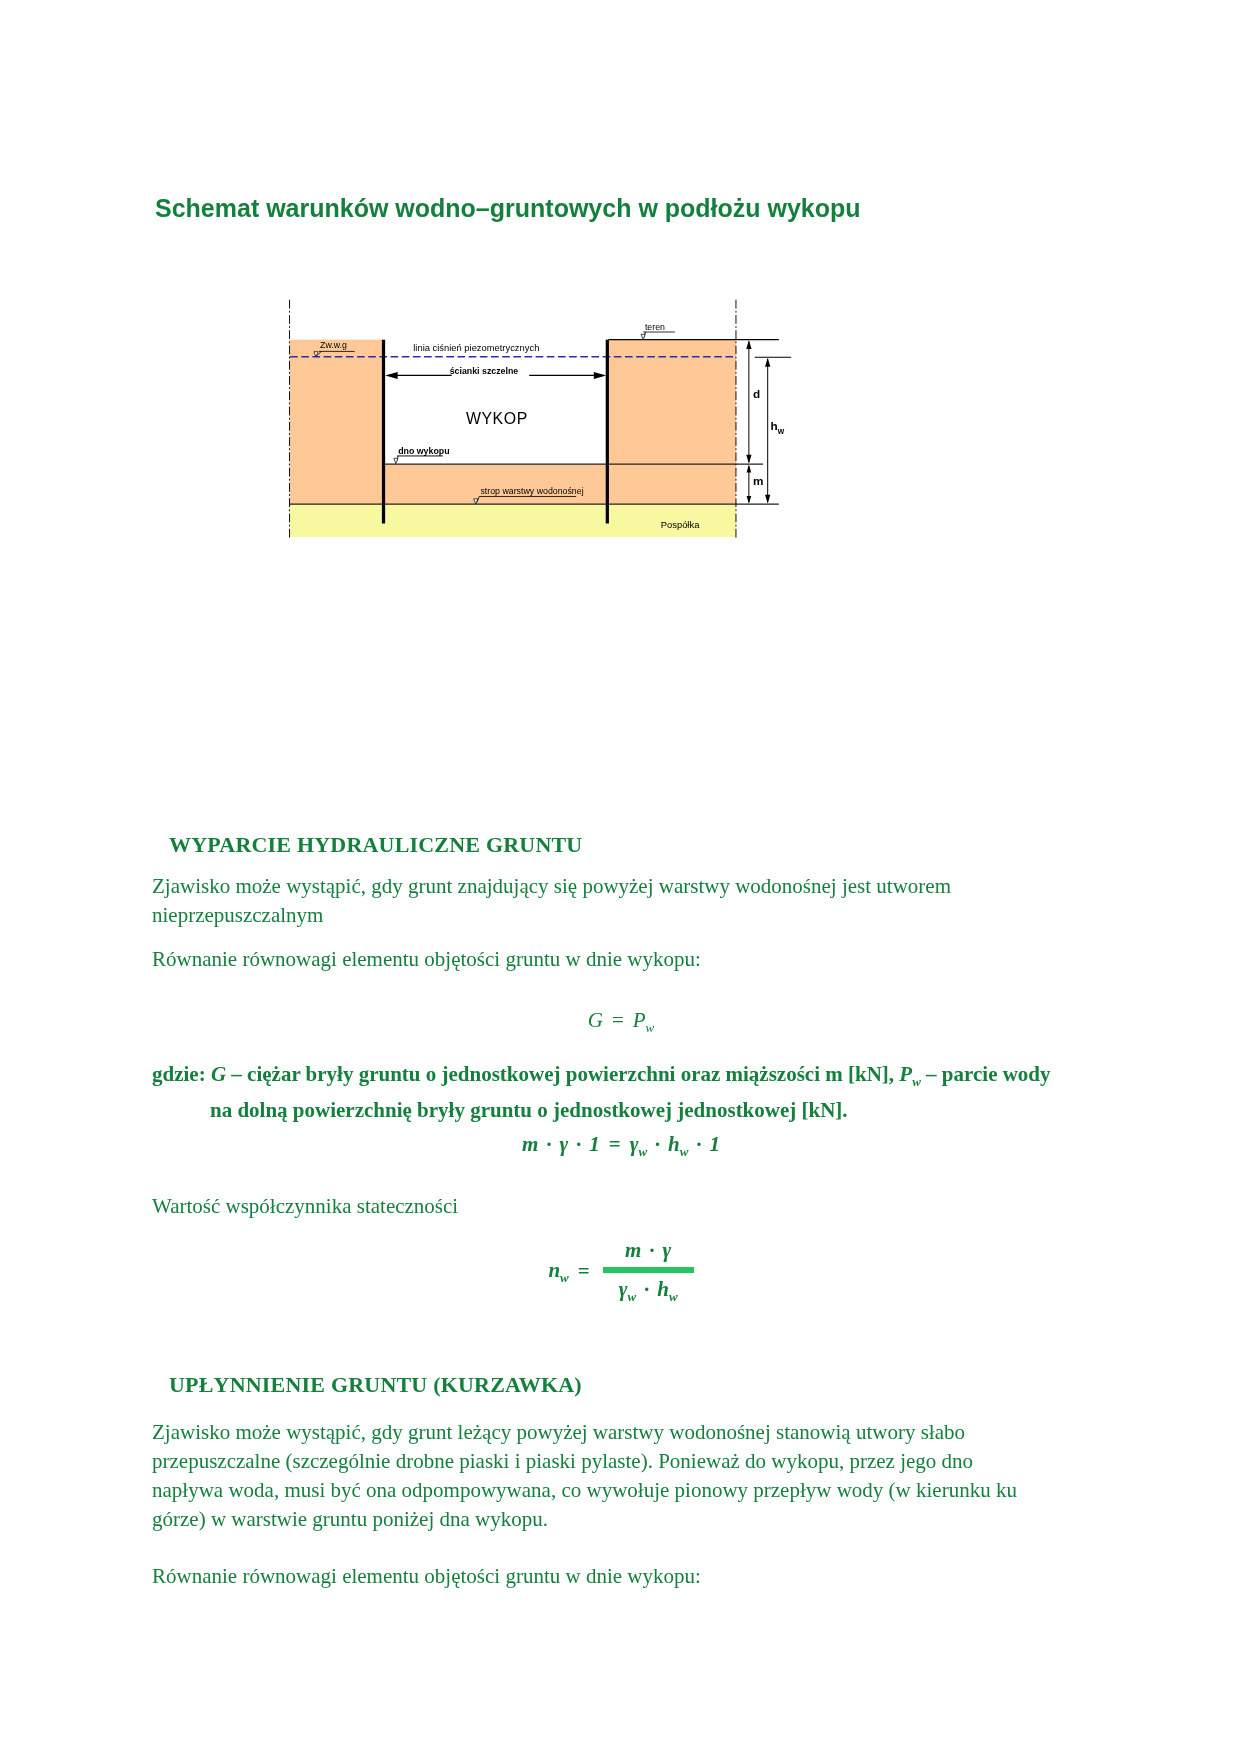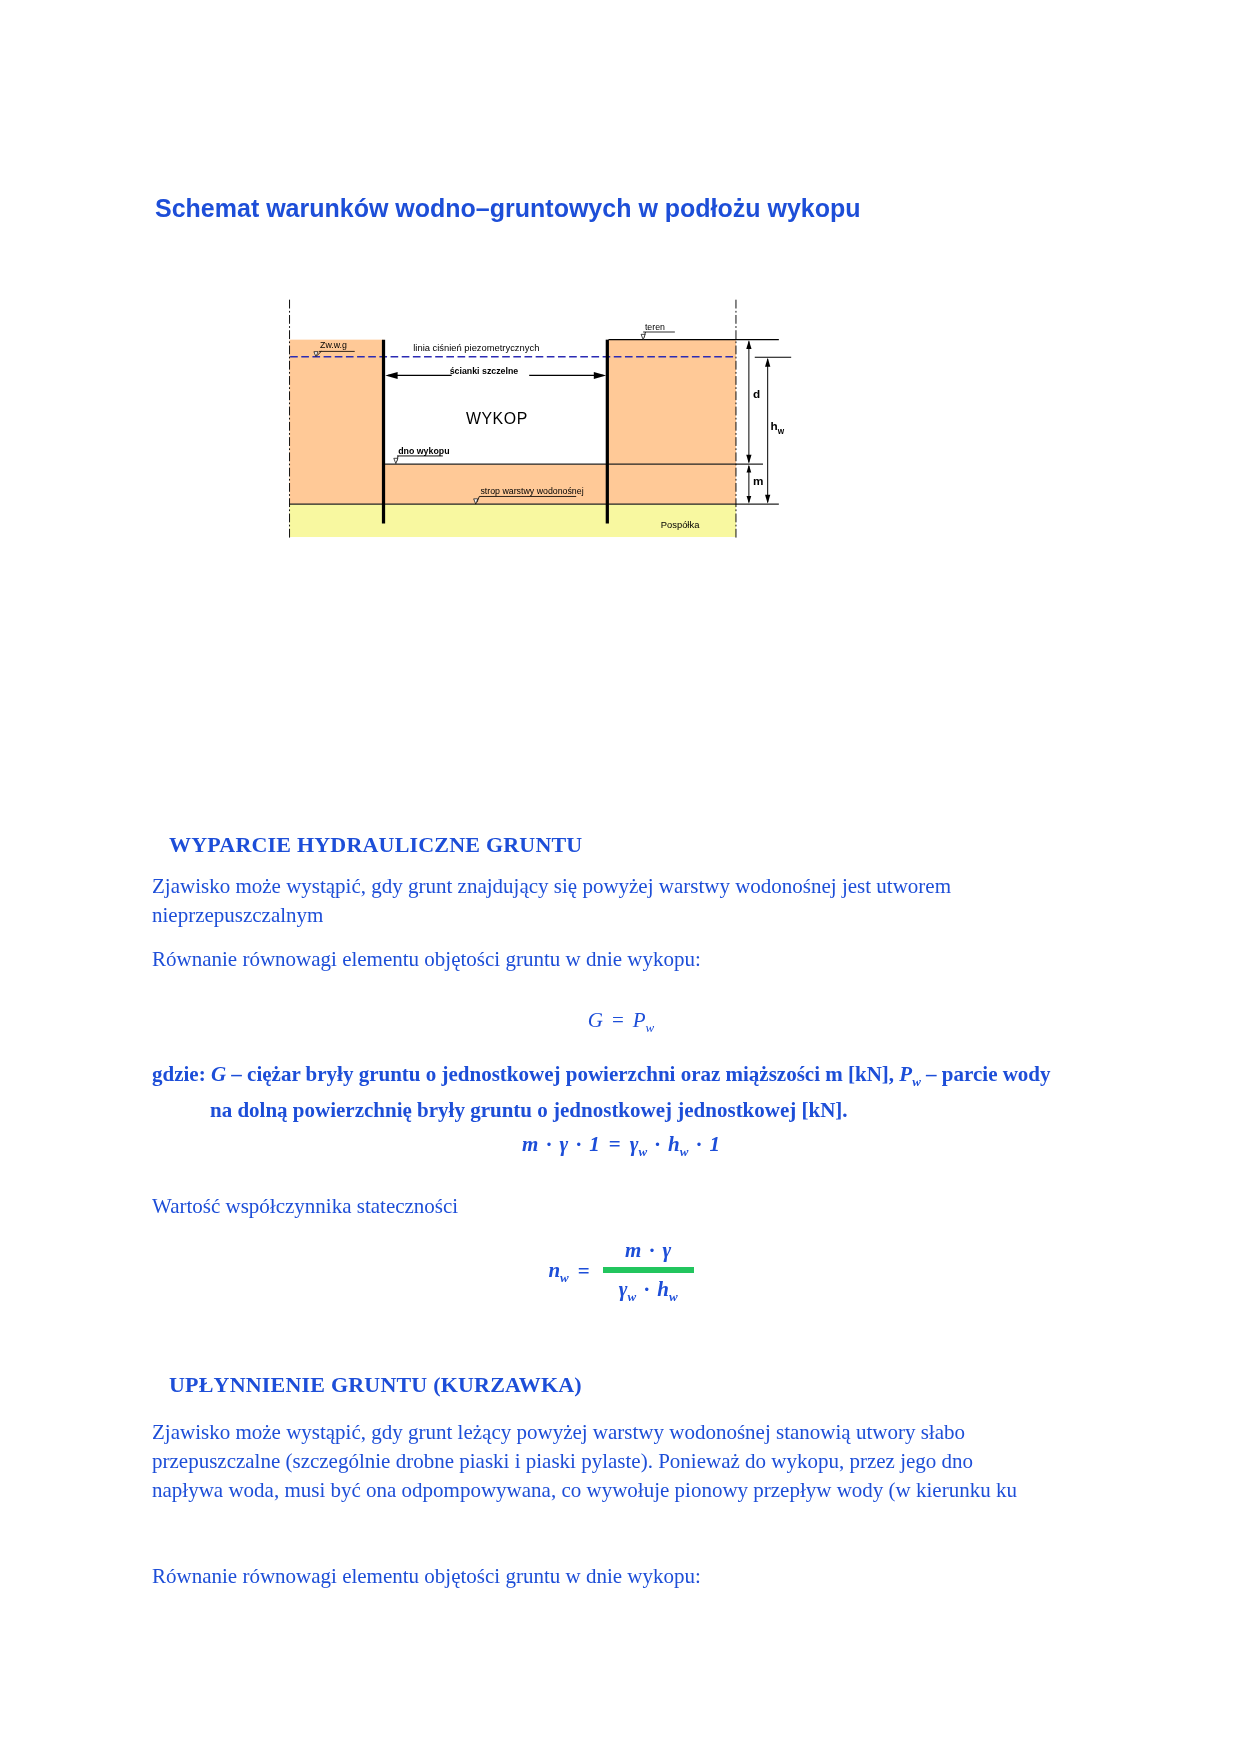--- a/index.html
+++ b/index.html
@@ -1,17 +1,17 @@
 <!DOCTYPE html>
 <html><head>
 <meta charset="utf-8">
 <style>
   html,body{margin:0;padding:0;background:#fff;}
   .page{position:relative;width:1240px;height:1752px;background:#ffffff;overflow:hidden;
-        font-family:"Liberation Serif",serif;color:#1d4ed8;}
+        font-family:"Liberation Serif",serif;color:#15803d;}
   .abs{position:absolute;}
   .title{left:155px;top:194px;font-family:"Liberation Sans",sans-serif;
          font-weight:bold;font-size:25px;white-space:nowrap;}
   .heading{font-weight:bold;font-size:22px;white-space:nowrap;letter-spacing:.2px;margin-left:17px;}
   .bodyline{font-size:21px;line-height:29px;white-space:nowrap;}
   .para .bodyline{white-space:nowrap;}
   .indent2{padding-left:58px;}
   .formula{left:152px;width:938px;text-align:center;font-size:21px;white-space:nowrap;}
   .formula i{font-style:italic;}
   .formula sub{font-size:0.62em;font-style:italic;}
@@ -126,17 +126,18 @@
   <div class="abs formula boldital" style="top:1238px;">
     <span class="nw"><i>n</i><sub>w</sub></span><span class="op nw">=</span><span class="frac"><span class="num"><i>m</i><span class="dot">·</span><i>γ</i></span><span class="den"><i>γ</i><sub>w</sub><span class="dot">·</span><i>h</i><sub>w</sub></span></span>
   </div>
 
   <div class="abs heading" style="left:152px;top:1372px;">UPŁYNNIENIE GRUNTU (KURZAWKA)</div>
 
   <div class="abs para" style="left:152px;top:1418px;">
     <div class="bodyline">Zjawisko może wystąpić, gdy grunt leżący powyżej warstwy wodonośnej stanowią utwory słabo</div>
     <div class="bodyline">przepuszczalne (szczególnie drobne piaski i piaski pylaste). Ponieważ do wykopu, przez jego dno</div>
     <div class="bodyline">napływa woda, musi być ona odpompowywana, co wywołuje pionowy przepływ wody (w kierunku ku</div>
+    <div class="bodyline">górze) w warstwie gruntu poniżej dna wykopu.</div>
   </div>
 
   <div class="abs bodyline" style="left:152px;top:1562px;">Równanie równowagi elementu objętości gruntu w dnie wykopu:</div>
 
 </div>
 
 </body></html>

